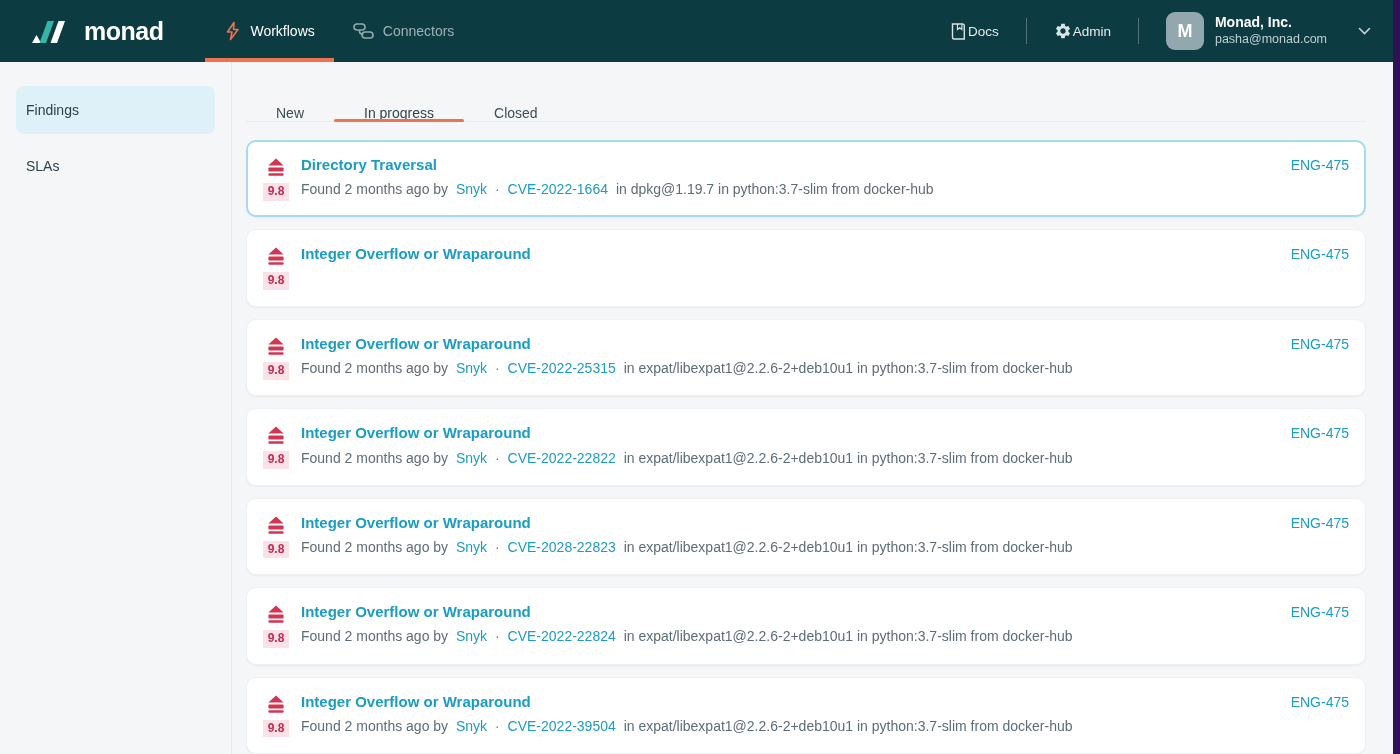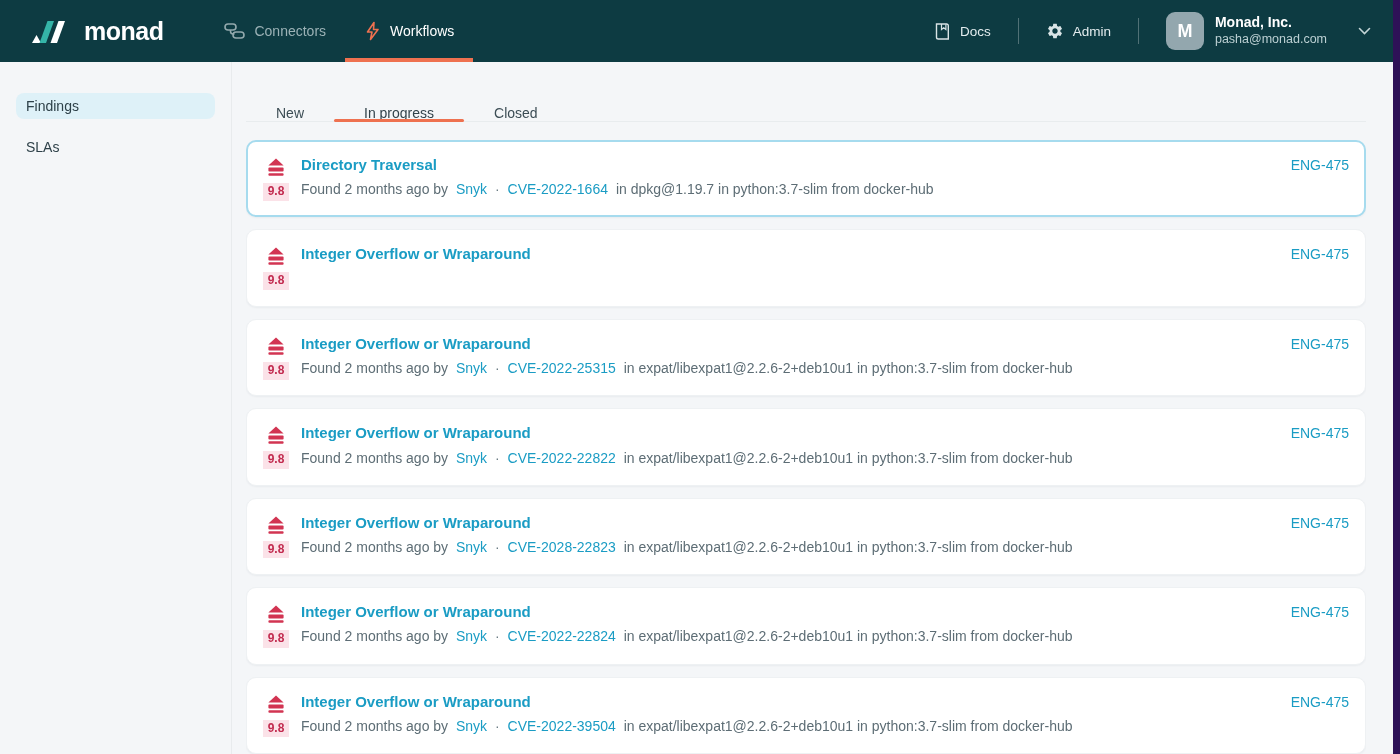--- a/index.html
+++ b/index.html
@@ -16,32 +16,32 @@
 
   
   .navbar{height:62px;background:var(--navbar-bg);display:flex;align-items:center;flex-shrink:0;padding:0 22px 0 30px}
   .brand{display:flex;align-items:center;gap:14px;cursor:pointer}
   .brand-text{color:#fff;font-size:25px;font-weight:700;letter-spacing:-.5px}
   .nav-menu{display:flex;align-items:stretch;height:62px;margin-left:42px}
   .nav-item{display:flex;align-items:center;gap:9px;padding:0 19px;position:relative;font-size:14px;color:#9cb2b6;cursor:pointer}
   .nav-item.active{color:#fff;font-weight:500}
   .nav-item.active::after{content:"";position:absolute;left:0;right:0;bottom:0;height:4px;background:var(--accent-orange)}
   .nav-right{margin-left:auto;display:flex;align-items:center}
-  .nav-link{display:flex;align-items:center;gap:9px;font-size:13.5px;color:#e3ecee;cursor:pointer}
+  .nav-link{display:flex;align-items:center;gap:1px;font-size:13.5px;color:#e3ecee;cursor:pointer}
   .nav-divider{width:1px;height:26px;background:rgba(255,255,255,.28);margin:0 27px}
   .account{display:flex;align-items:center;gap:11px;cursor:pointer}
   .avatar{width:38px;height:38px;border-radius:9px;background:#93a7ae;color:#fff;font-size:18px;font-weight:600;display:flex;align-items:center;justify-content:center}
   .account-org{color:#fff;font-size:14px;font-weight:700;line-height:1.25}
   .account-email{color:#bcd0d3;font-size:12.5px;line-height:1.25}
   .account-chevron{margin-left:20px;display:flex;align-items:center}
 
   
   .layout{flex:1;display:flex;min-height:0}
   .sidebar{width:232px;flex-shrink:0;border-right:1px solid #e8ebed;padding-top:16px}
-  .side-item{margin:15px 16px 6px;height:26px;border-radius:8px;display:flex;align-items:center;padding:0 10px;font-size:14px;color:#2e4149;cursor:pointer}
+  .side-item{margin:8px 16px 6px;height:48px;border-radius:8px;display:flex;align-items:center;padding:0 10px;font-size:14px;color:#2e4149;cursor:pointer}
   .side-item.active{background:var(--sidebar-active-bg)}
   .content{flex:1;min-width:0;padding:0 27px 0 14px;display:flex;flex-direction:column}
 
   
   .tabs{display:flex;height:60px;align-items:stretch;border-bottom:1px solid #e8ecee;flex-shrink:0}
   .tab{display:flex;align-items:flex-end;padding:0 30px;font-size:14px;color:#3c4d55;position:relative;cursor:pointer}
   .tab.active{font-weight:500;color:#32434b}
   .tab.active::after{content:"";position:absolute;left:0;right:0;bottom:-1px;height:3px;background:var(--accent-orange);border-radius:2px}
 
   
@@ -70,38 +70,38 @@
         <svg width="40" height="27" viewBox="0 0 40 27">
           <path d="M2 25 L11 25 L6.5 17 Z" fill="#ffffff"></path>
           <path d="M9.5 25 L17.5 3 L24 3 L16 25 Z" fill="#35b5a8"></path>
           <path d="M20.5 25 L28.5 3 L35 3 L27 25 Z" fill="#ffffff"></path>
         </svg>
       </span>
       <span class="brand-text">monad</span>
     </div>
 
     <nav class="nav-menu">
+      <div class="nav-item active">
+        <span>
+          <svg width="17" height="20" viewBox="0 0 17 20" fill="none" stroke="#ee7150" stroke-width="1.6" stroke-linejoin="round">
+            <path d="M10 1.5 L3.5 11 H8 L6.5 18.5 L14 8.5 H9.5 Z"></path>
+          </svg>
+        </span>
+        <span>Workflows</span>
+      </div>
       <div class="nav-item">
         <span>
           <svg width="21" height="18" viewBox="0 0 21 18" fill="none" stroke="#93a9ad" stroke-width="1.6">
             <rect x="1" y="2" width="11" height="6" rx="3"></rect>
             <path d="M6.5 8 v1.2 a2.8 2.8 0 0 0 2.8 2.8 h1.2"></path>
             <rect x="9" y="10" width="11" height="6" rx="3"></rect>
           </svg>
         </span>
         <span>Connectors</span>
       </div>
-      <div class="nav-item active">
-        <span>
-          <svg width="17" height="20" viewBox="0 0 17 20" fill="none" stroke="#ee7150" stroke-width="1.6" stroke-linejoin="round">
-            <path d="M10 1.5 L3.5 11 H8 L6.5 18.5 L14 8.5 H9.5 Z"></path>
-          </svg>
-        </span>
-        <span>Workflows</span>
-      </div>
     </nav>
 
     <div class="nav-right">
       <div class="nav-link">
         <span>
           <svg width="18" height="19" viewBox="0 0 18 19" fill="none" stroke="#d9e4e6" stroke-width="1.4">
             <path d="M3.5 2 h10 a1.8 1.8 0 0 1 1.8 1.8 V17 H5.3 a1.8 1.8 0 0 1 -1.8 -1.8 Z"></path>
             <path d="M8.5 2 v5.5 l2.2 -1.7 2.2 1.7 V2.4" stroke-width="1.2"></path>
           </svg>
         </span>

